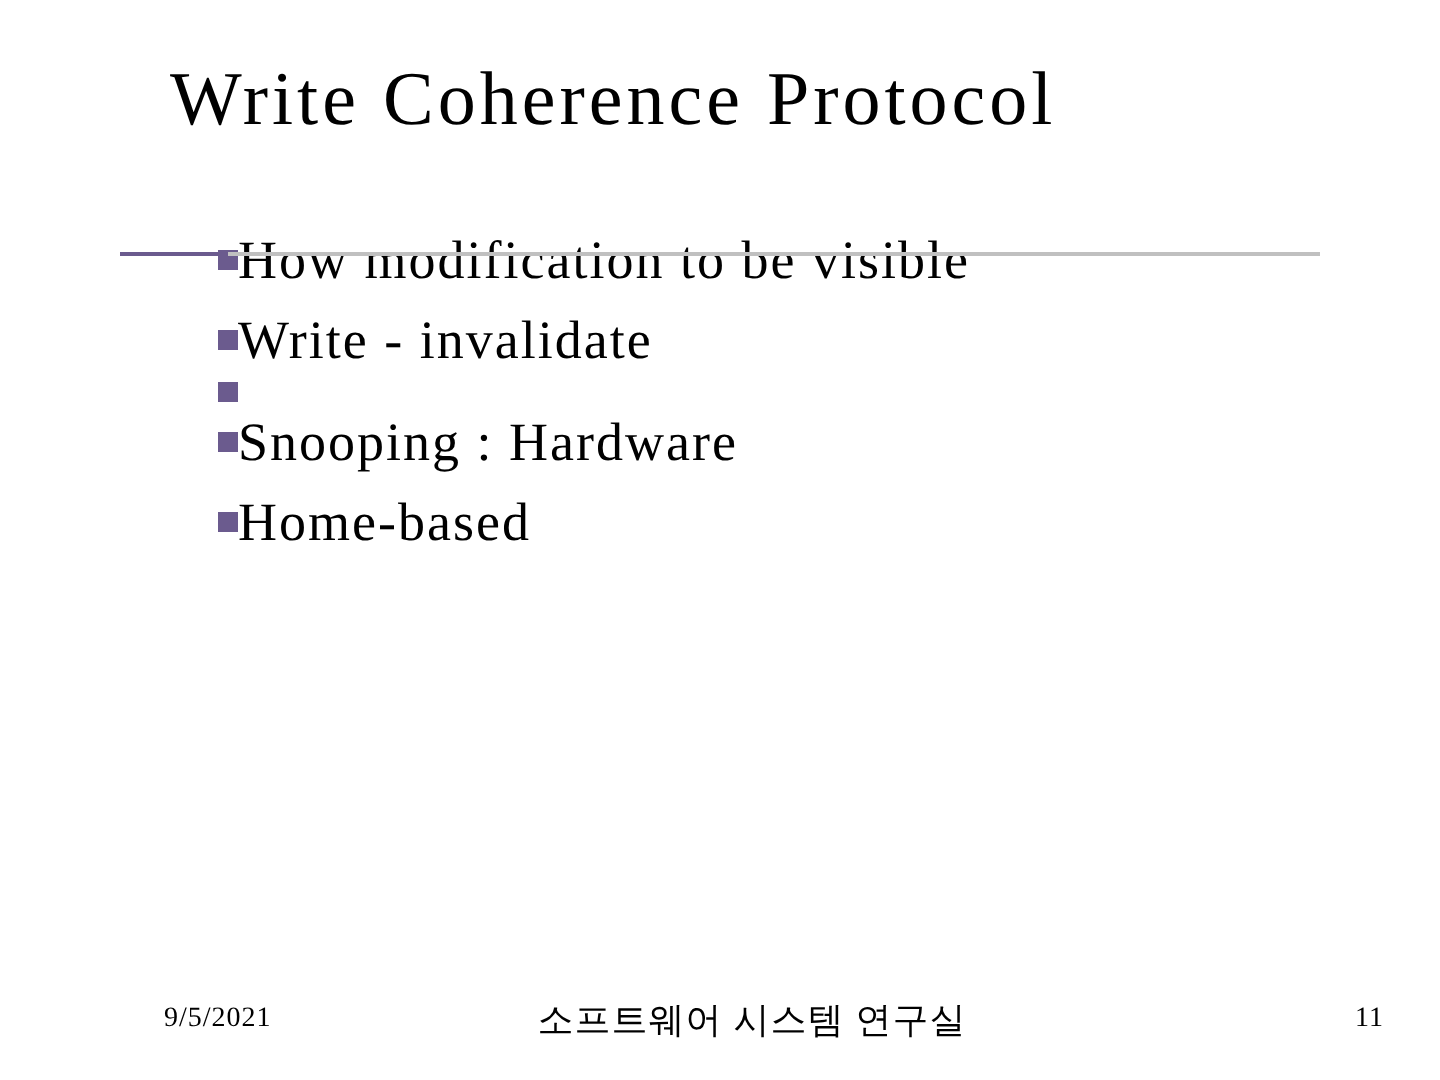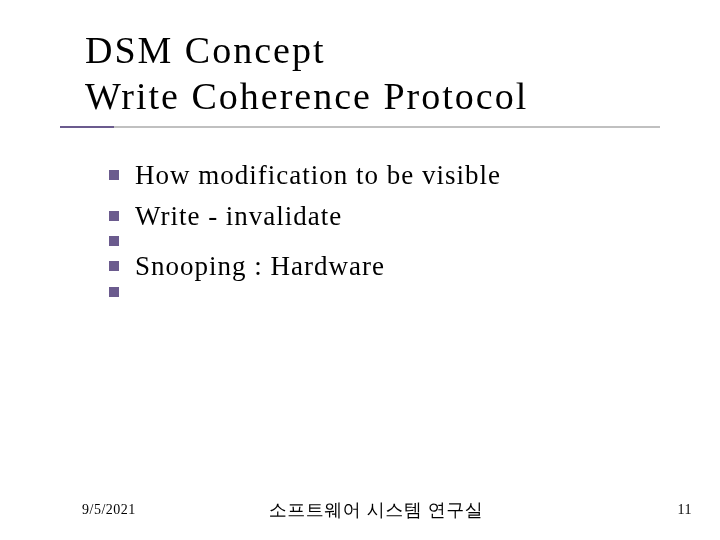--- a/index.html
+++ b/index.html
@@ -44,21 +44,20 @@
     height: 2px;
     background: #6b5b8e;
   }
   .body {
     margin-top: 36px;
     padding-left: 24px;
   }
   .item {
     display: flex;
     align-items: center;
-    gap: 16px;
     font-size: 27px;
     letter-spacing: 1px;
     line-height: 1.5;
   }
   .bullet {
     width: 10px;
     height: 10px;
     background: #6b5b8e;
     flex: 0 0 10px;
   }
@@ -75,21 +74,20 @@
   .footer .date { position: absolute; left: 66px; }
   .footer .center { width: 100%; text-align: center; font-family: "Malgun Gothic","Apple SD Gothic Neo",sans-serif; font-size: 18px; }
   .footer .page { position: absolute; right: 44px; }
 </style>
 </head>
 <body>
 
 <div class="slide">
 
   <div class="title">
-    <div>DSM Concept</div>
     <div>Write Coherence Protocol</div>
   </div>
 
   <div class="title-underline">
     <div class="thick"></div>
     <div class="accent"></div>
   </div>
 
   <div class="body">
     <div class="item">
@@ -102,20 +100,21 @@
     </div>
     <div class="item">
       <span class="bullet"></span>
     </div>
     <div class="item">
       <span class="bullet"></span>
       <span>Snooping   : Hardware</span>
     </div>
     <div class="item">
       <span class="bullet"></span>
+      <span>Home-based</span>
     </div>
   </div>
 
   <div class="footer">
     <span class="date">9/5/2021</span>
     <span class="center">소프트웨어 시스템 연구실</span>
     <span class="page">11</span>
   </div>
 
 </div>

